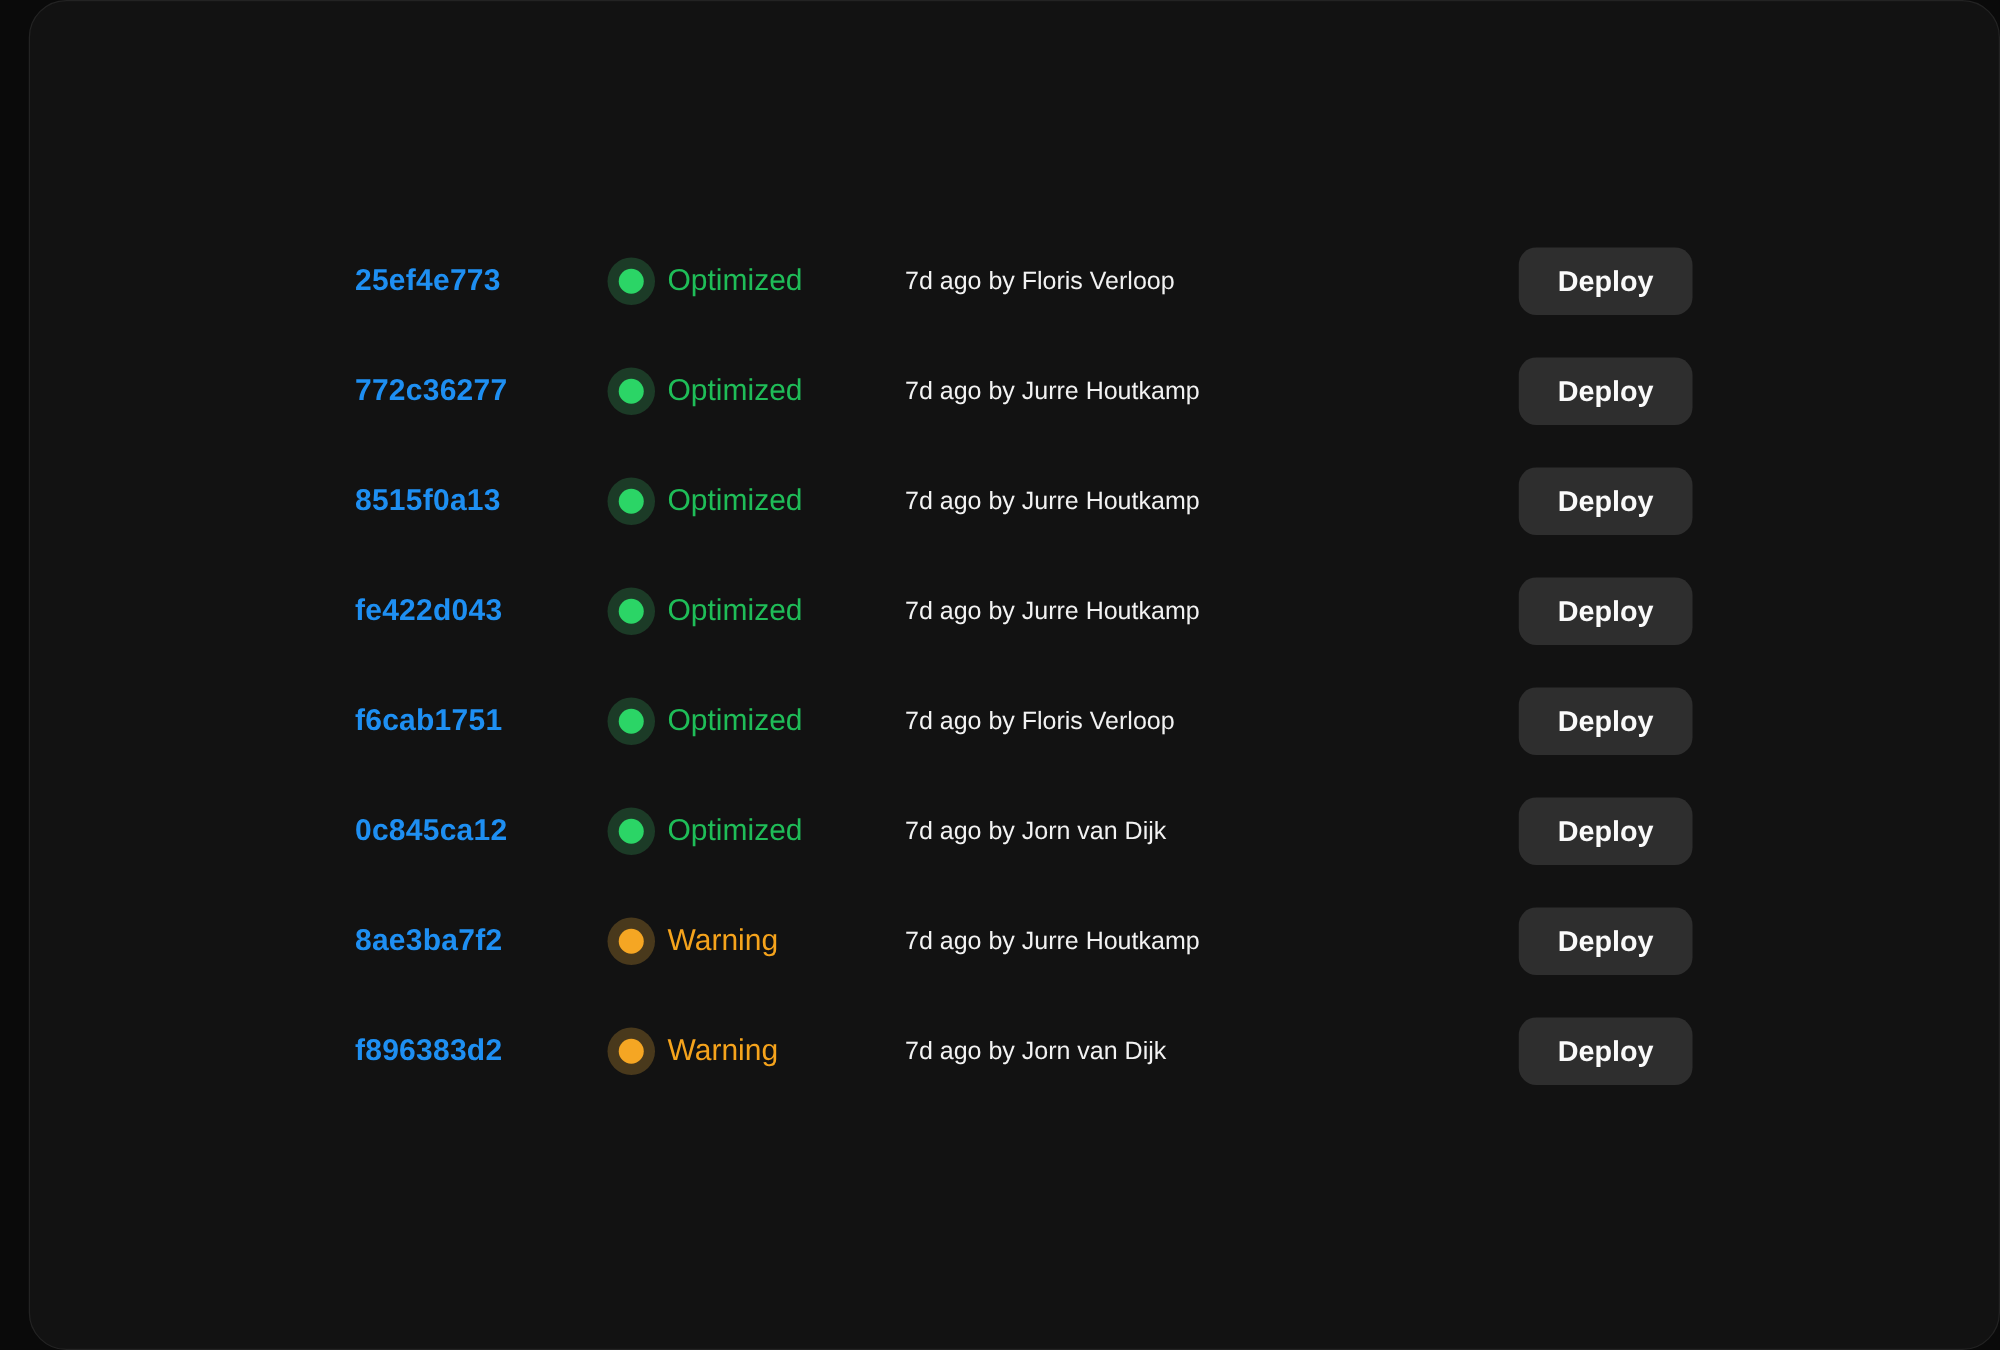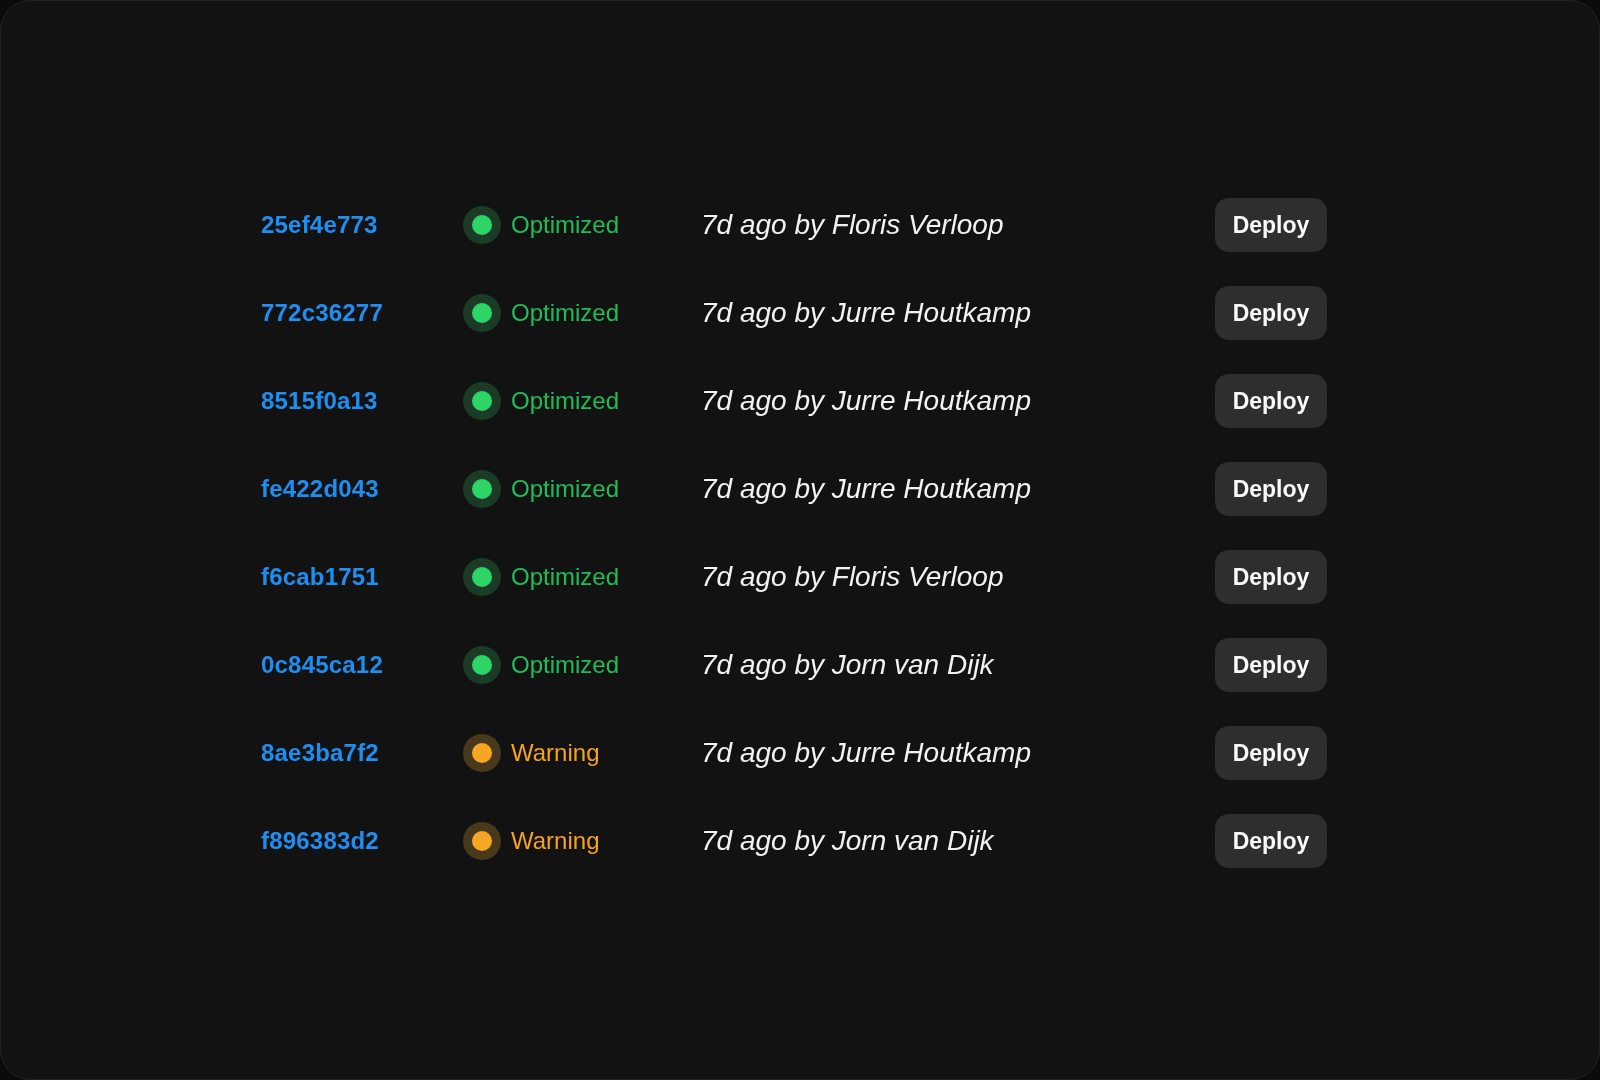--- a/index.html
+++ b/index.html
@@ -8,20 +8,21 @@
     width: 1600px; height: 1080px;
     background: var(--page-bg, #0a0a0a);
     font-family: "Liberation Sans", "DejaVu Sans", sans-serif;
     overflow: hidden;
   }
   .panel {
     position: absolute; inset: 0;
     background: var(--panel-bg, #121212);
     border: 1px solid var(--panel-border, #232323);
     border-radius: 30px;
+    margin-left: 23px;
   }
   .list {
     padding: 180px 260px 0 260px;
   }
   .row {
     display: grid;
     grid-template-columns: 202px 238px 1fr 124px;
     align-items: center;
     height: 88px;
   }
@@ -51,26 +52,25 @@
     border-radius: 50%;
   }
   .status-optimized .dot      { background: var(--optimized-ring, #1c3b27); }
   .status-optimized .dot-core { background: var(--optimized-dot, #2bd566); }
   .status-optimized .status-label { color: var(--optimized-text, #1fbd58); }
   .status-warning .dot        { background: var(--warning-ring, #49391c); }
   .status-warning .dot-core   { background: var(--warning-dot, #f5a623); }
   .status-warning .status-label { color: var(--warning-text, #f5a31c); }
   .meta {
     color: var(--meta-text, #f2f2f2);
-    font-size: 28px;
+    font-size: 20px;
     font-weight: normal;
-    font-style: italic;
   }
   .deploy-btn {
-    width: 112px; height: 54px;
+    width: 139px; height: 54px;
     border: none;
     border-radius: 14px;
     background: var(--button-bg, #2e2e2e);
     color: var(--button-text, #fafafa);
     font-family: inherit;
     font-size: 23px;
     font-weight: bold;
     cursor: pointer;
   }
 </style>

